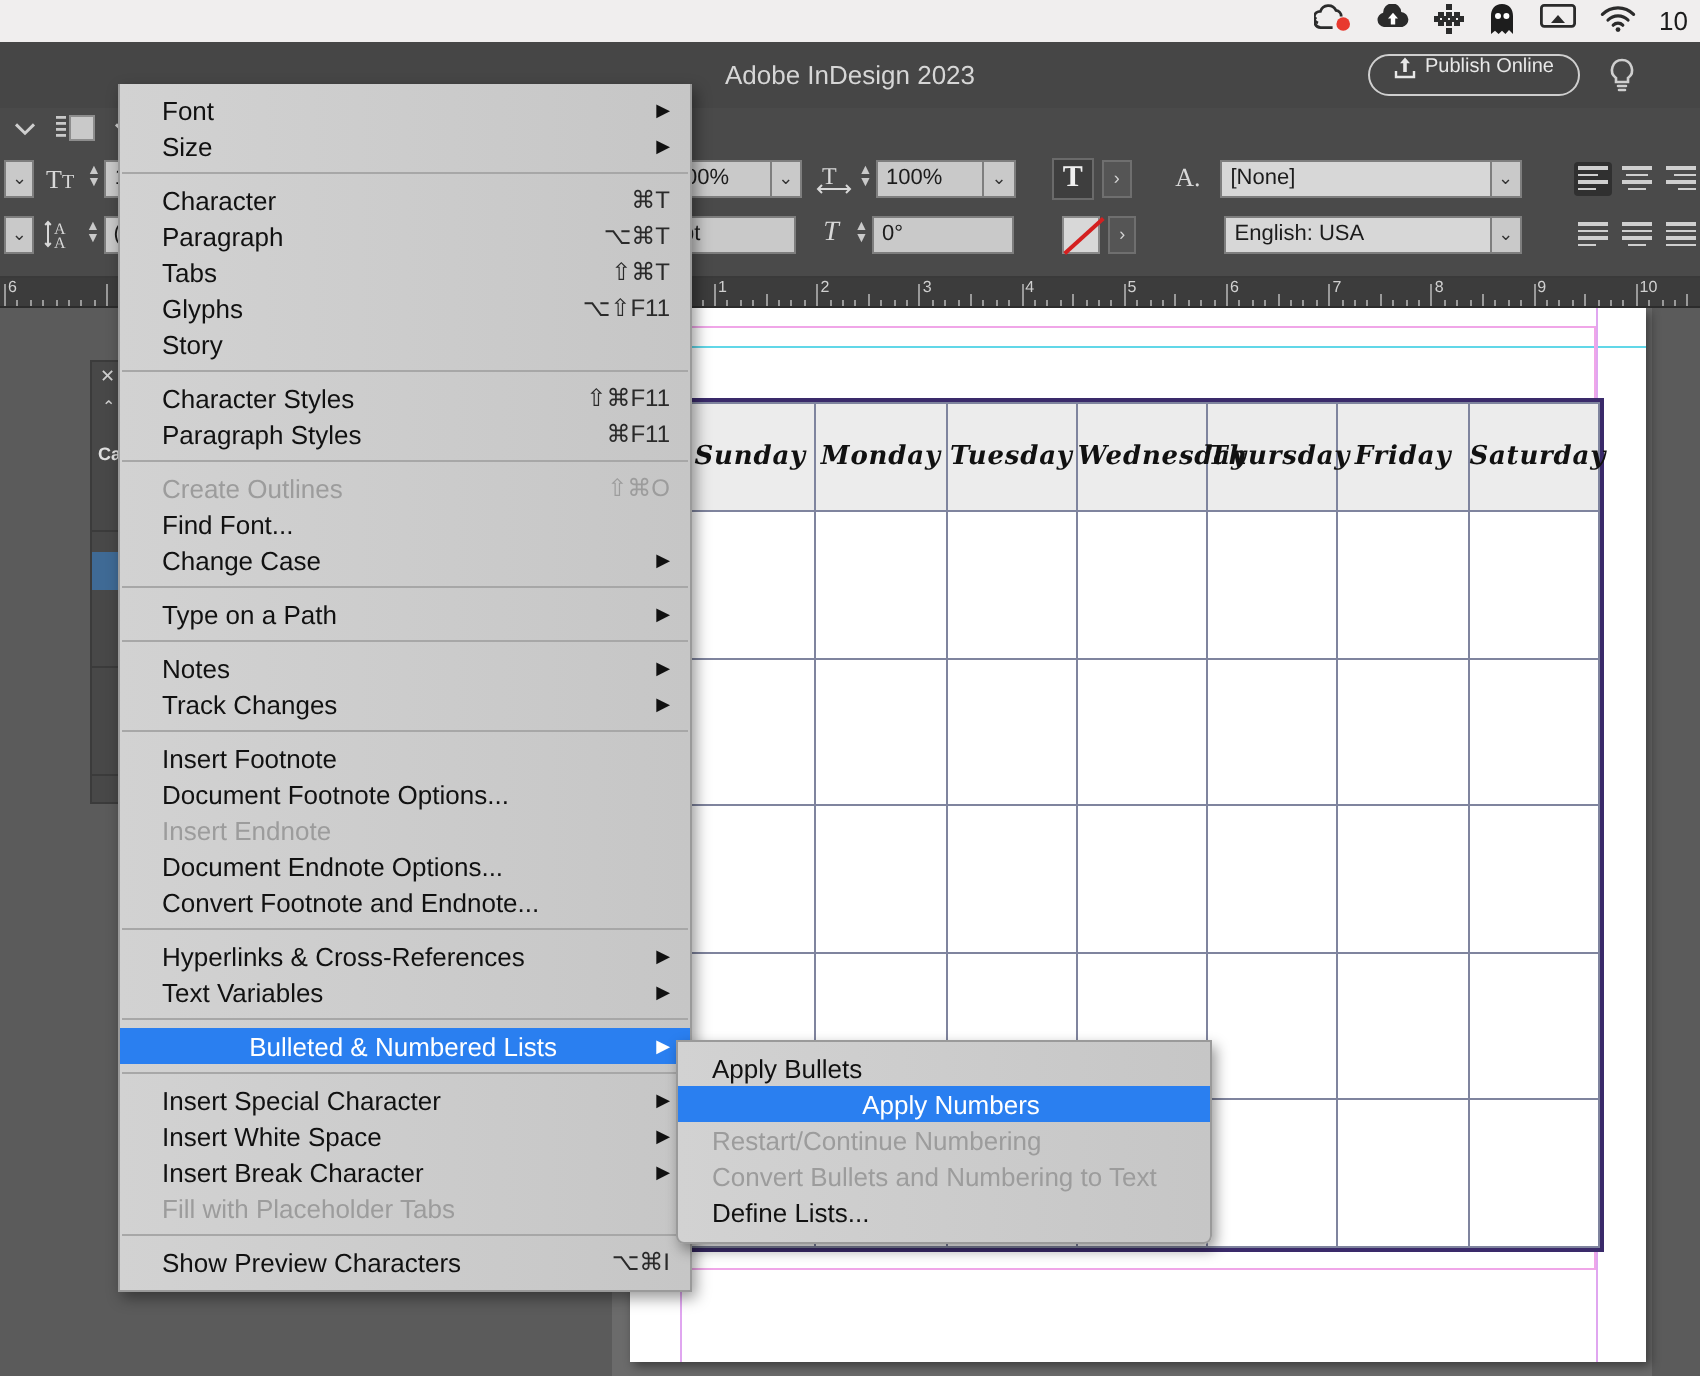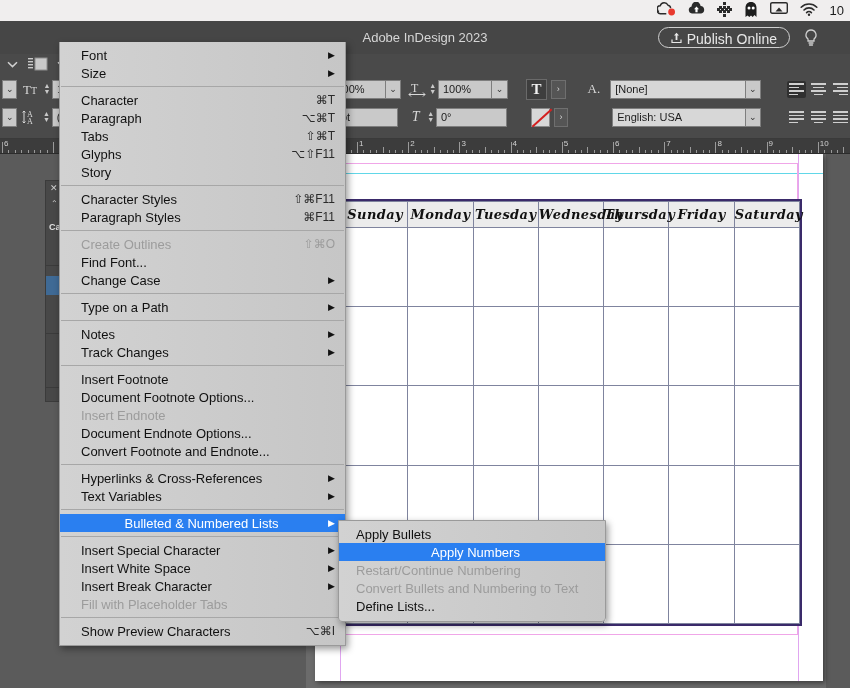--- a/index.html
+++ b/index.html
@@ -35,22 +35,22 @@
     position:absolute; top:0; left:0; width:850px; height:33px;
     background:#464646; display:flex; align-items:center;
   }
   #app-title {
     position:absolute; left:50%; transform:translateX(-50%);
     color:#d6d6d6; font-size:13px; white-space:nowrap;
   }
   #publish-online {
     position:absolute; right:60px; top:6px; height:21px;
     border:1px solid #cfcfcf; border-radius:11px;
-    color:#e8e8e8; font-size:14px; padding:0 12px;
-    display:flex; align-items:flex-end; gap:5px;
+    color:#e8e8e8; font-size:10px; padding:0 12px;
+    display:flex; align-items:flex-start; gap:5px;
   }
   #bulb { position:absolute; right:32px; top:8px; }
 
   
   #ctrlpanel {
     position:absolute; top:33px; left:0; width:850px; height:85px;
     background:#4a4a4a; border-bottom:1px solid #3a3a3a;
   }
   .ctrl-row { position:absolute; left:0; width:850px; height:26px; display:flex; align-items:center; }
   .ctrl-row.r1 { top:22px; }
@@ -127,21 +127,21 @@
     position:absolute; left:25px; top:45px; width:462px; height:427px;
     border:2px solid #3a2a6a;
   }
   table.cal {
     border-collapse:collapse; width:100%; height:100%; table-layout:fixed;
   }
   table.cal td {
     border:1px solid #7f849e; padding:0; background:#ffffff;
   }
   table.cal tr.hdr td {
-    background:#ececec; height:26px; text-align:center; vertical-align:middle;
+    background:#ececec; height:54px; text-align:center; vertical-align:middle;
     font-family:"DejaVu Serif", serif;
     font-size:13px; font-style:italic; font-weight:600; color:#111;
     letter-spacing:.4px;
   }
 
   
   #backpanel {
     position:absolute; left:45px; top:159px; width:30px; height:222px;
     background:#484848; border:1px solid #3b3b3b; z-index:30;
   }

